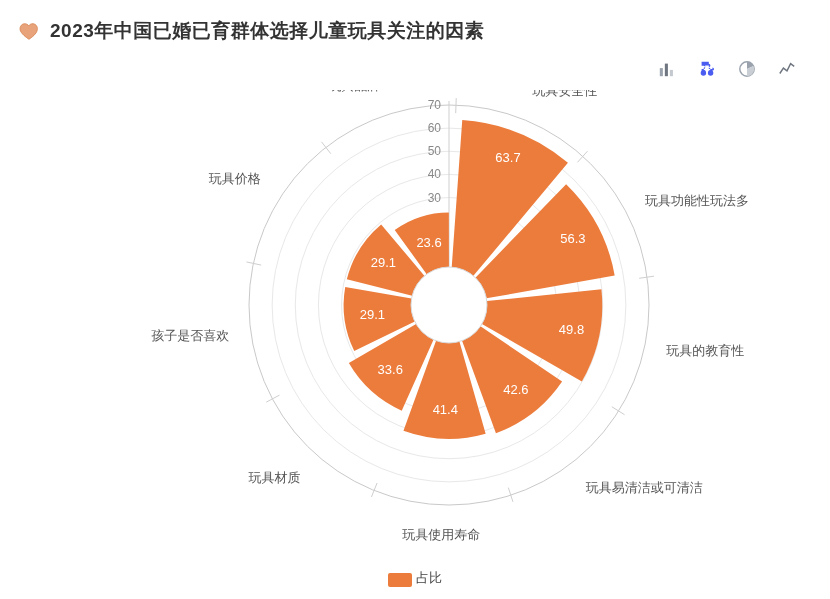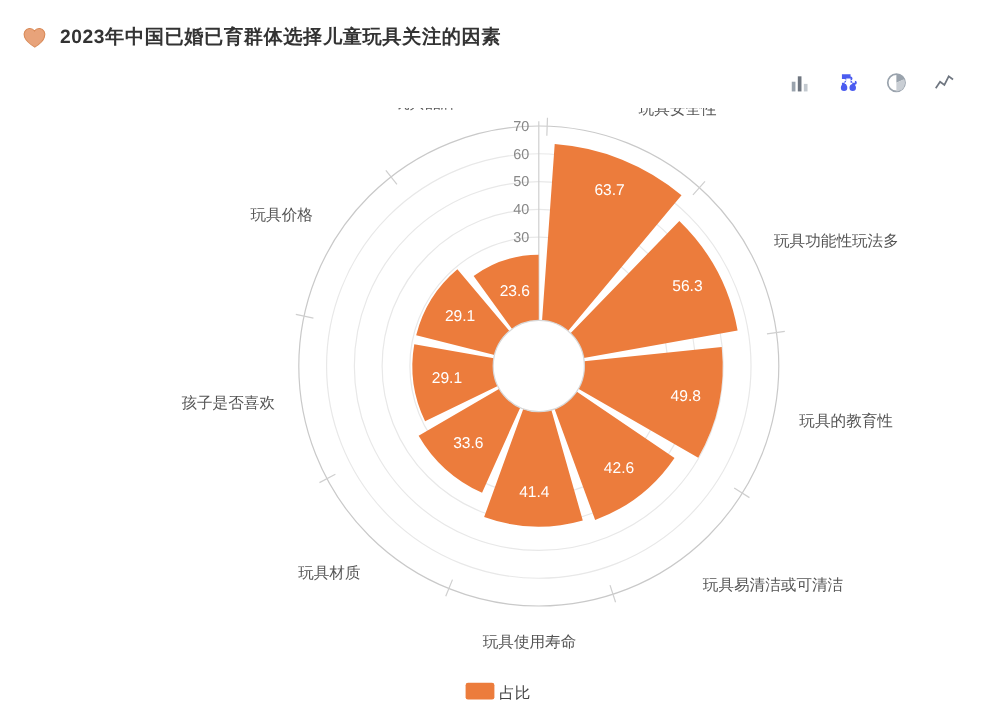--- a/index.html
+++ b/index.html
@@ -31,21 +31,21 @@
     box-sizing: border-box;
   }
   .heart-icon {
     width: 22px;
     height: 22px;
     margin-right: 10px;
     flex: none;
     display: block;
   }
   .title {
-    font-size: 16px;
+    font-size: 19px;
     font-weight: bold;
     color: #333333;
     letter-spacing: 0.5px;
     white-space: nowrap;
   }
   
   .toolbar {
     position: absolute;
     right: 34px;
     top: 60px;
@@ -118,21 +118,21 @@
     stroke-width: 1;
   }
   
   .legend {
     position: absolute;
     left: 0;
     bottom: 12px;
     width: 830px;
     display: flex;
     justify-content: center;
-    align-items: flex-start;
+    align-items: flex-end;
     gap: 4px;
   }
   .legend-swatch {
     width: 24px;
     height: 14px;
     background: #ec7c3c;
     border-radius: 2px;
     display: block;
   }
   .legend-label {

